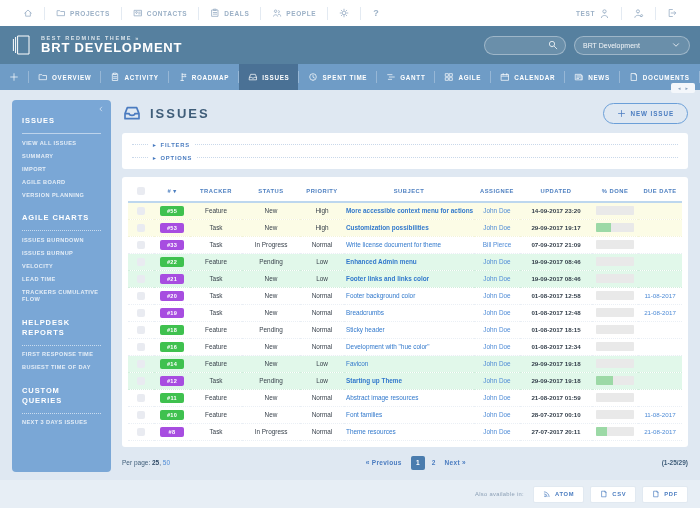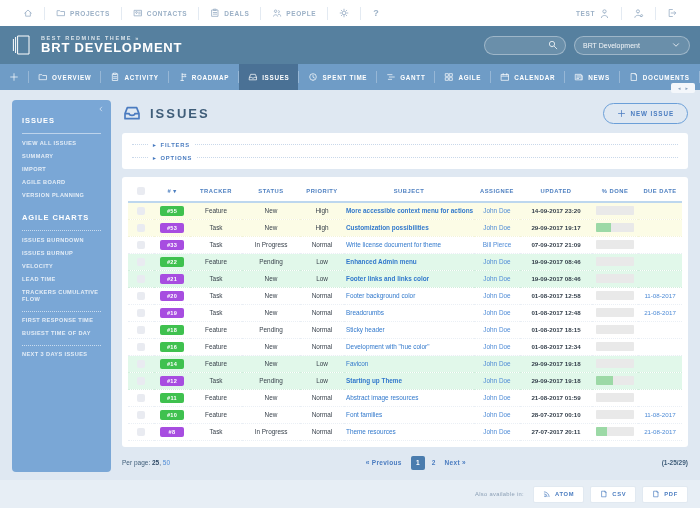--- a/index.html
+++ b/index.html
@@ -332,23 +332,25 @@
       <div class="sb-item">IMPORT</div>
       <div class="sb-item">AGILE BOARD</div>
       <div class="sb-item">VERSION PLANNING</div>
       <div class="sb-title">AGILE CHARTS</div>
       <hr class="sb-div dotted">
       <div class="sb-item">ISSUES BURNDOWN</div>
       <div class="sb-item">ISSUES BURNUP</div>
       <div class="sb-item">VELOCITY</div>
       <div class="sb-item">LEAD TIME</div>
       <div class="sb-item">TRACKERS CUMULATIVE FLOW</div>
+      <div class="sb-title">HELPDESK REPORTS</div>
       <hr class="sb-div dotted">
       <div class="sb-item">FIRST RESPONSE TIME</div>
       <div class="sb-item">BUSIEST TIME OF DAY</div>
+      <div class="sb-title">CUSTOM QUERIES</div>
       <hr class="sb-div dotted">
       <div class="sb-item">NEXT 3 DAYS ISSUES</div>
     </div>
 </div>
 
 <div class="main">
 
   <div class="title-row">
     <span class="ic" id="ic-inbox" style="width: 20px; height: 20px;">
         <svg viewBox="0 0 12 12">

